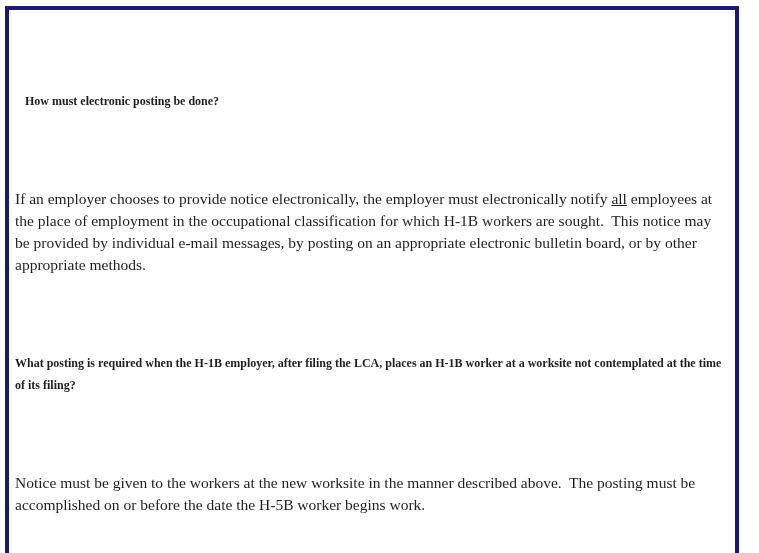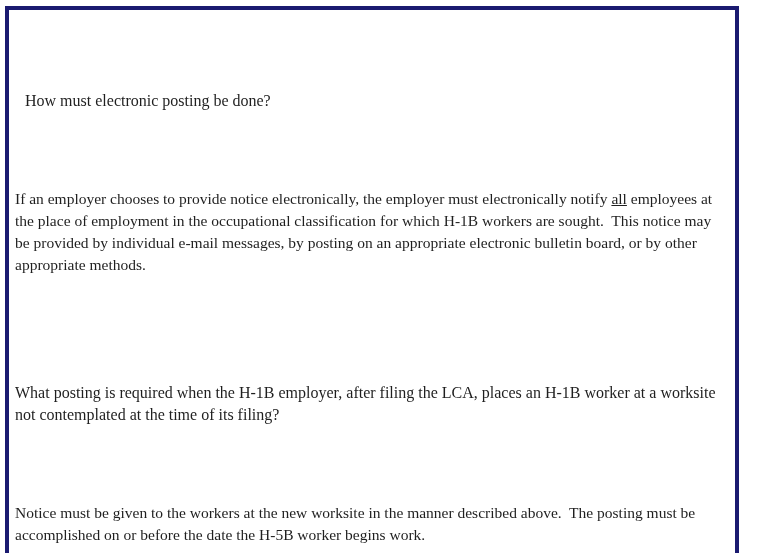--- a/index.html
+++ b/index.html
@@ -20,25 +20,25 @@
   .content{
     padding:14px 8px 0 6px;
     font-family:"Liberation Serif", serif;
     font-size:15.5px;
     line-height:22px;
     color:var(--text-color);
     white-space:pre-wrap;
   }
   .block{margin-bottom:10px;}
   .q-heading{
-    font-weight:normal;
+    font-weight:bold;
     padding-left:10px;
-    font-size:16px;
+    font-size:12px;
   }
-  .q-heading.flush{padding-left:0;margin-top:30px;}
+  .q-heading.flush{padding-left:0;}
   .para{font-weight:normal;}
   .underline{text-decoration:underline;}
 </style>
 </head>
 <body>
 
 <div class="page">
   <div class="content">
 
     <div class="block q-heading">How must electronic posting be done?</div>

